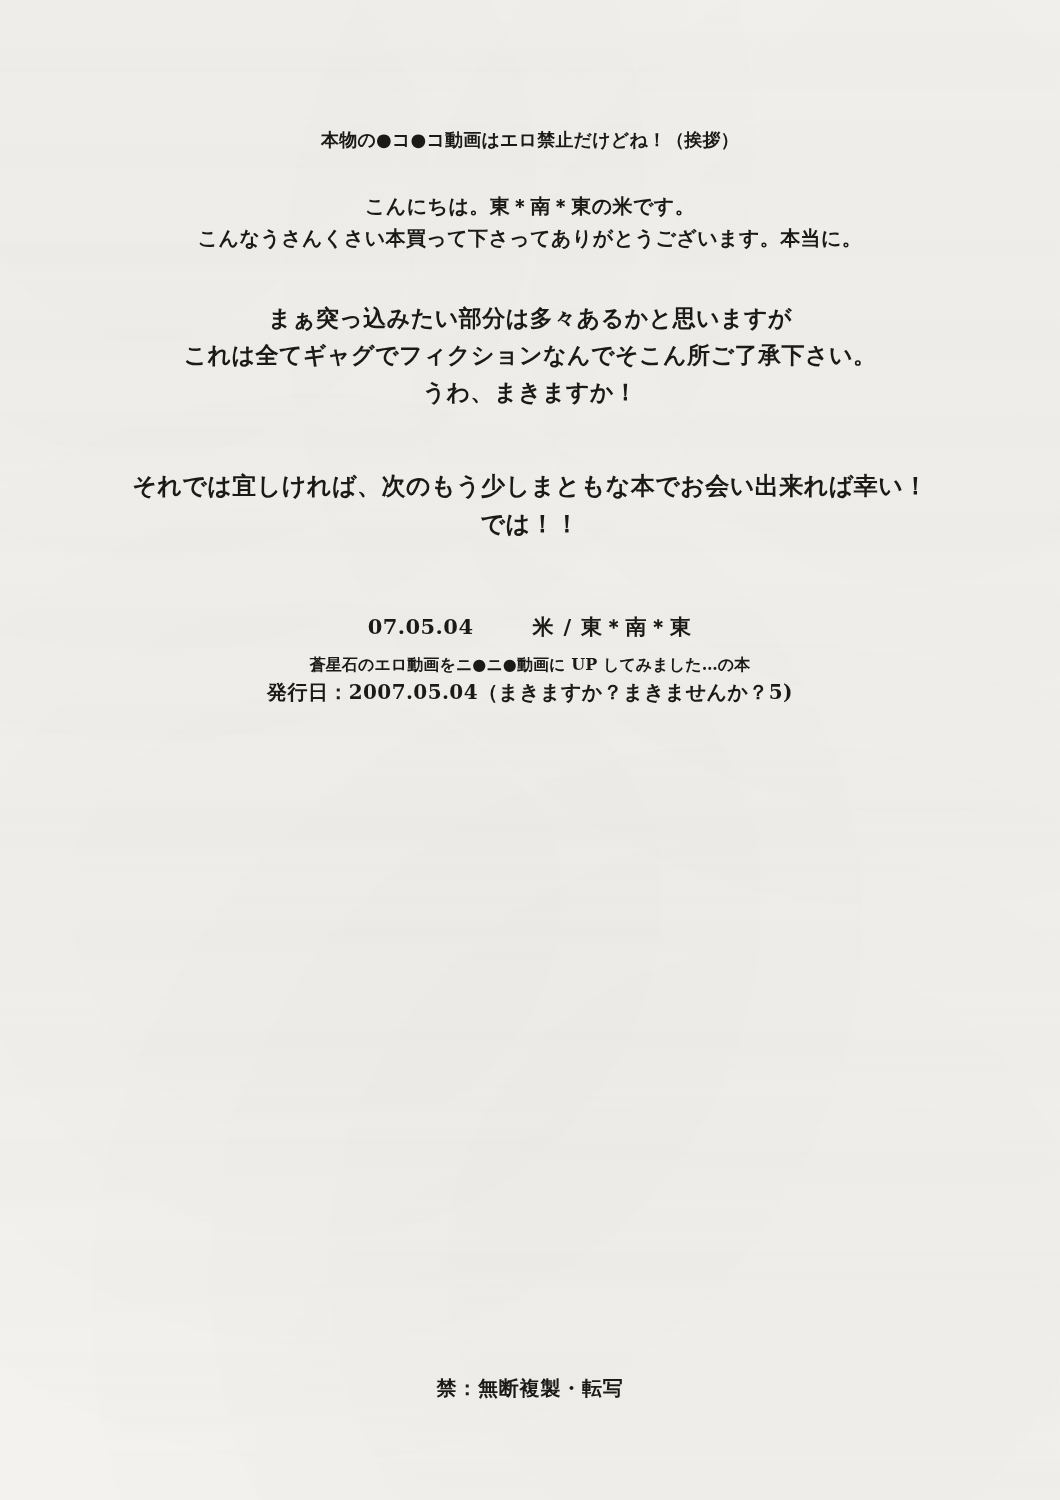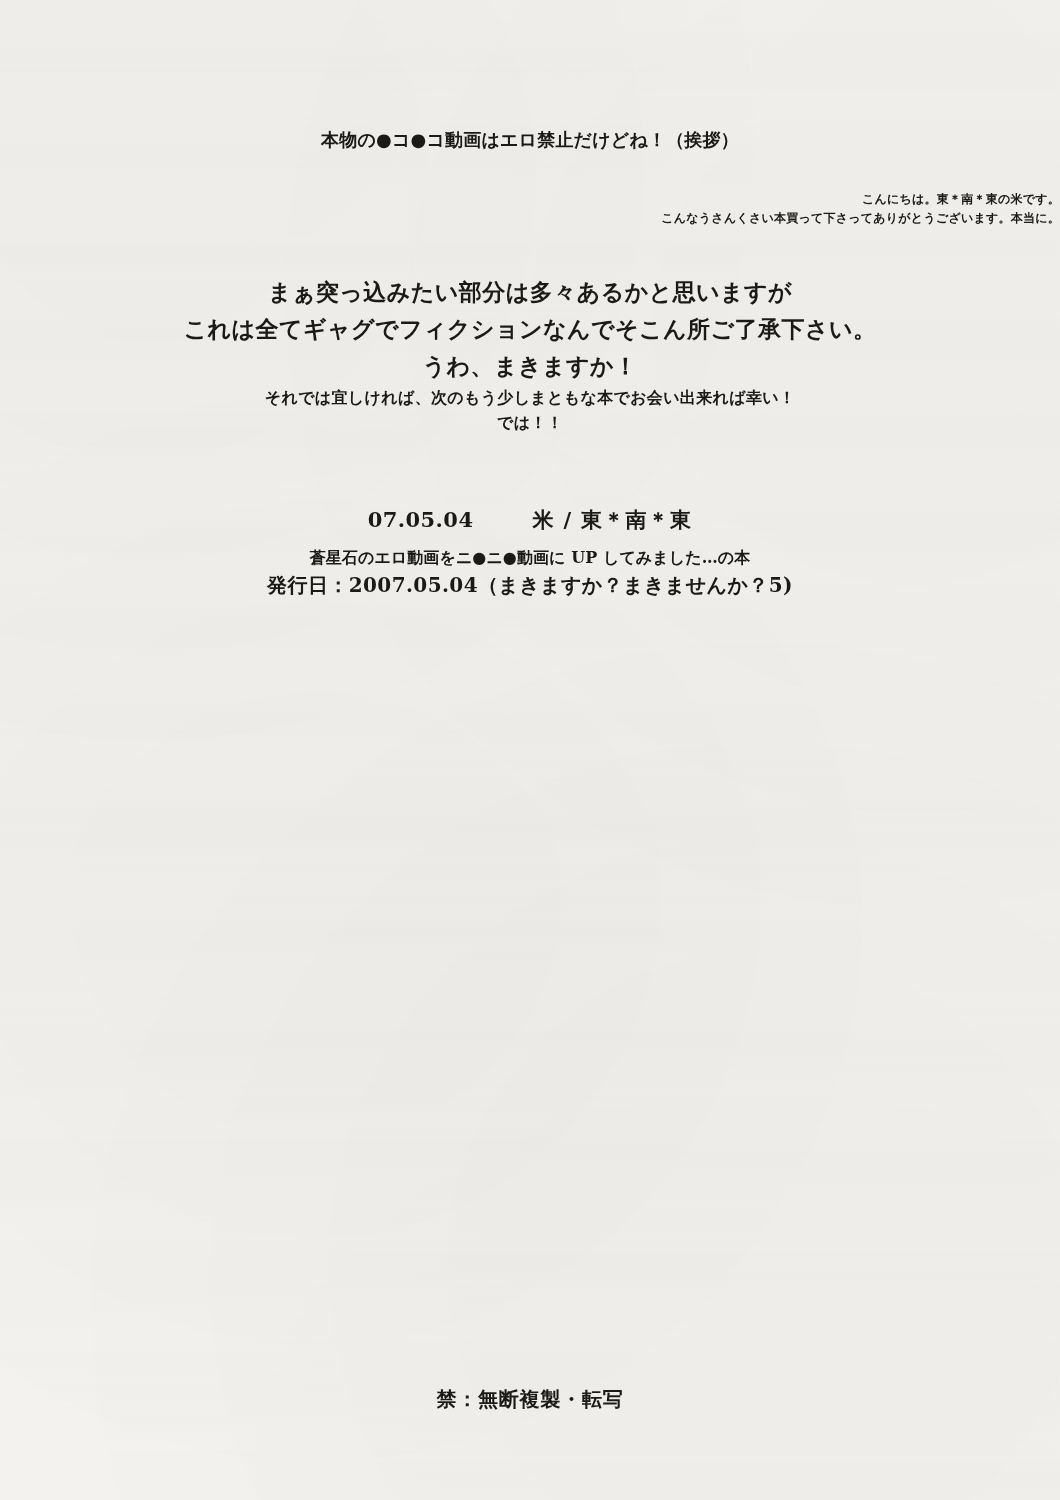--- a/index.html
+++ b/index.html
@@ -48,33 +48,33 @@
 
   
   .afterword-head {
     margin-top: 128px;
     font-size: 18px;
     font-weight: 700;
     letter-spacing: 0.01em;
   }
   .greet {
     margin-top: 38px;
-    font-size: 12px;
+    font-size: 20px;
     font-weight: 700;
     line-height: 1.62;
-    text-align: right;
   }
   .body-para {
     margin-top: 44px;
     font-size: 23px;
     font-weight: 700;
     line-height: 1.62;
   }
   .closing {
-    font-size: 16px;
+    margin-top: 56px;
+    font-size: 24px;
     font-weight: 700;
     line-height: 1.6;
   }
   .signature {
     margin-top: 70px;
     font-size: 21px;
     font-weight: 700;
     letter-spacing: 0.06em;
   }
   .sig-date { letter-spacing: 0.02em; }
@@ -95,21 +95,21 @@
   }
   .colophon-meta {
     font-size: 20px;
     font-weight: 700;
     line-height: 1.68;
   }
   .notice {
     position: absolute;
     left: 0;
     right: 0;
-    bottom: 87px;
+    bottom: 98px;
     text-align: center;
     font-size: 20px;
     font-weight: 700;
     letter-spacing: 0.04em;
   }
 </style>
 </head>
 <body>
 
 <div class="paper-grain"></div>

